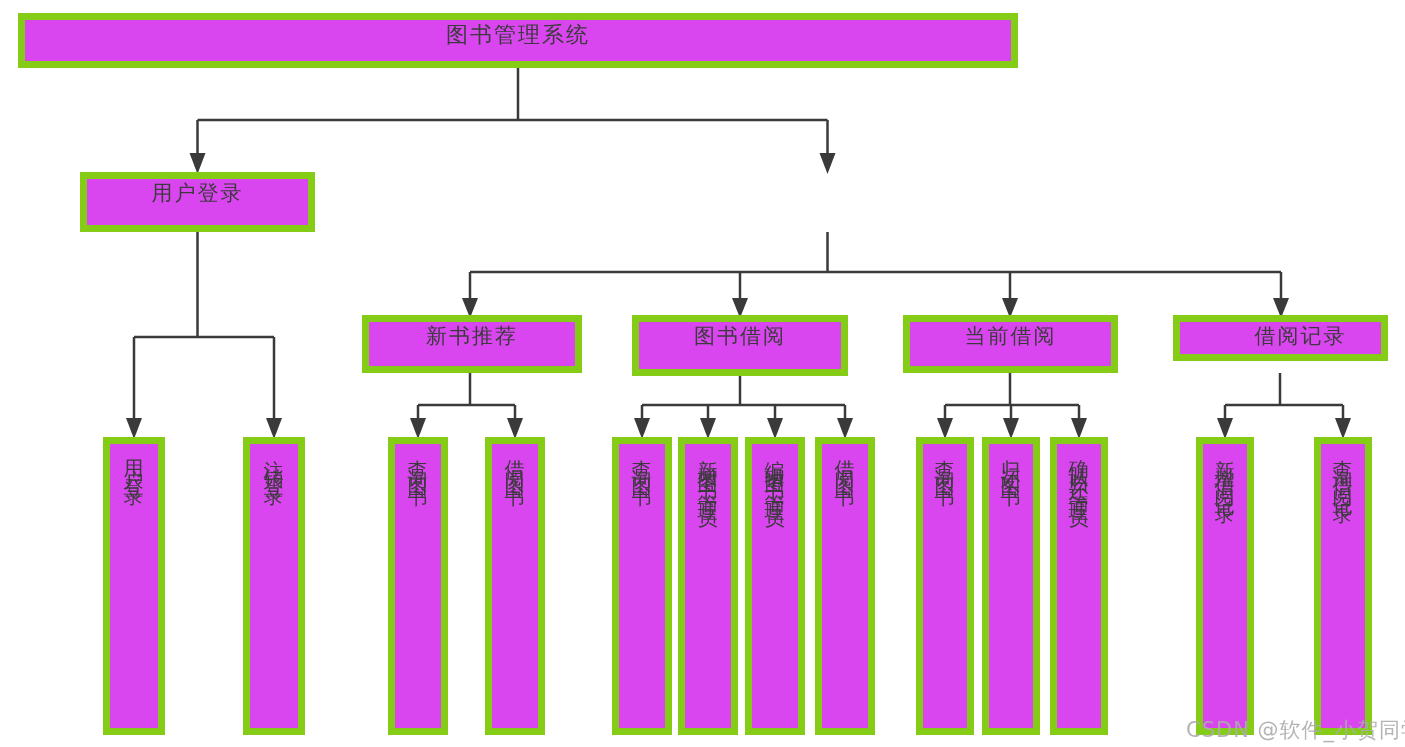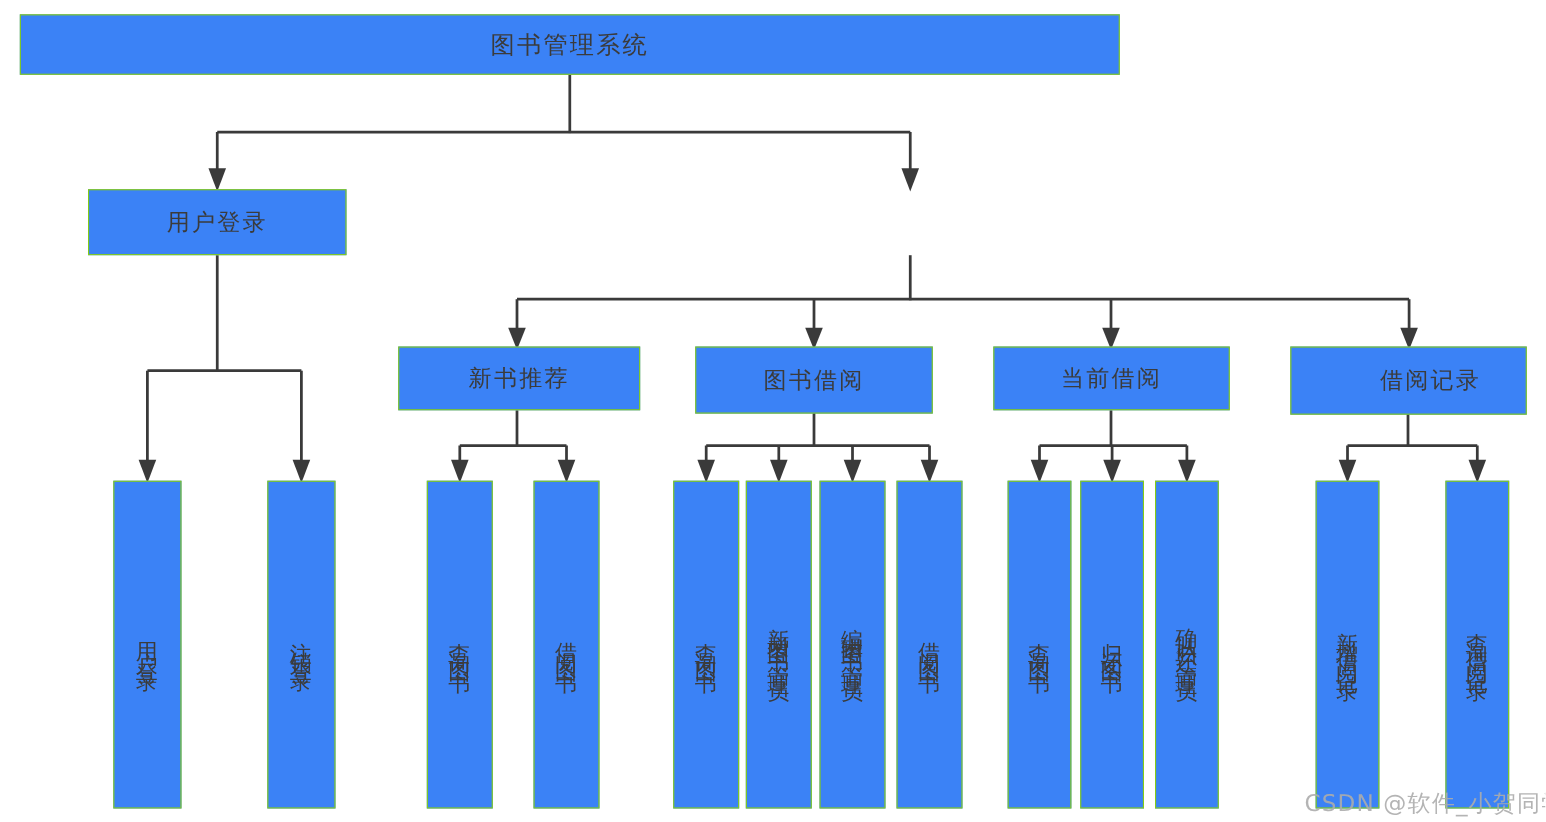--- a/index.html
+++ b/index.html
@@ -13,25 +13,24 @@
   }
   #connectors {
     position: absolute;
     left: 0; top: 0;
     width: 1405px; height: 747px;
     z-index: 1;
   }
   .box {
     position: absolute;
     box-sizing: border-box;
-    border: 1px solid #84cc16;
-    background: #3b82f6;
+    border: 7px solid #84cc16;
+    background: #d946ef;
     color: #3b3b3b;
     display: flex;
-    align-items: center;
     justify-content: center;
     z-index: 2;
   }
   .hlabel {
     font-size: 21px;
     letter-spacing: 2px;
     white-space: nowrap;
   }
   .root-label { font-size: 22px; }
   .vlabel {
@@ -141,21 +140,21 @@
 
   <div class="box" style="left:362px; top:315px; width:220px; height:58px;">
     <span class="hlabel">新书推荐</span>
   </div>
   <div class="box" style="left:632px; top:315px; width:216px; height:61px;">
     <span class="hlabel">图书借阅</span>
   </div>
   <div class="box" style="left:903px; top:315px; width:215px; height:58px;">
     <span class="hlabel">当前借阅</span>
   </div>
-  <div class="box" style="left:1173px; top:315px; width:215px; height:62px;padding-left:40px;">
+  <div class="box" style="left:1173px; top:315px; width:215px; height:46px;padding-left:40px;">
     <span class="hlabel">借阅记录</span>
   </div>
 
   <div class="box" style="left:103px; top:437px; width:62px; height:298px;">
     <span class="vlabel">用户登录</span>
   </div>
   <div class="box" style="left:243px; top:437px; width:62px; height:298px;">
     <span class="vlabel">注销登录</span>
   </div>
 

